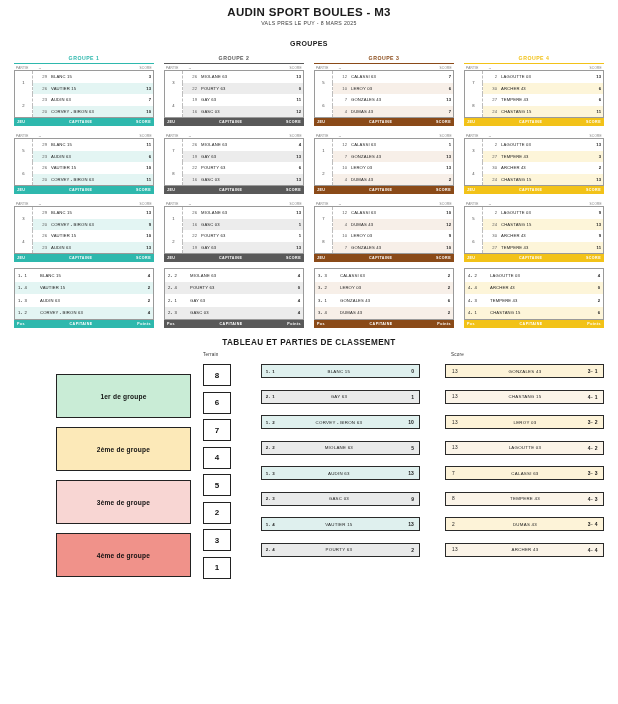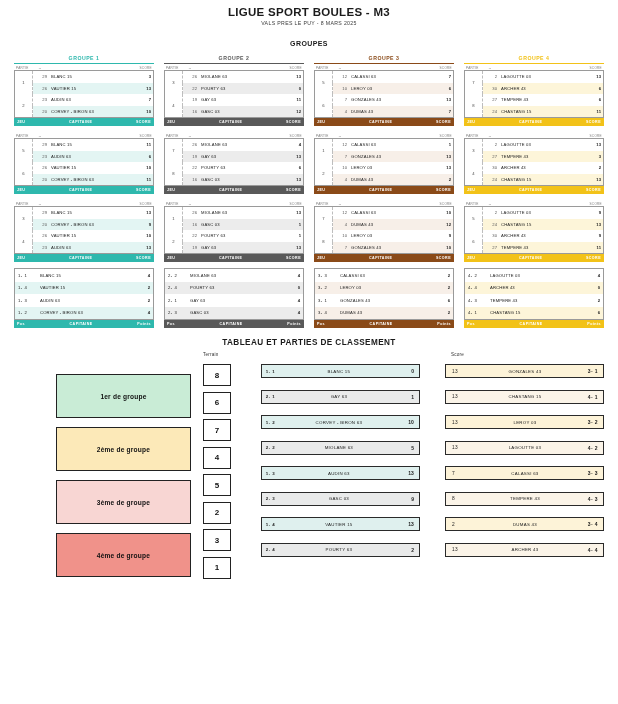--- a/index.html
+++ b/index.html
@@ -108,21 +108,21 @@
   .mrow.rev .mval{font-weight:bold;letter-spacing:.4px;}
 
   .score-col{width:165px;margin-left:25px;}
   .hdr-right{text-align:left;padding-left:6px;}
 </style>
 </head>
 <body>
 
 <div class="page">
 
-  <div class="doc-title">LIGUE SPORT BOULES - M3</div>
+  <div class="doc-title">AUDIN SPORT BOULES - M3</div>
   <div class="doc-sub">VALS PRES LE PUY - 8 MARS 2025</div>
   <div class="section-title">GROUPES</div>
 
   <div class="groups">
     <div id="rounds-host">
         <div class="grow">
           <div class="gcell">
             <div class="gtitle" style="color:#2eb8ad;border-bottom-color:#2eb8ad">GROUPE 1</div>
             <div class="tinyhdr">
               <span>PARTIE</span>

